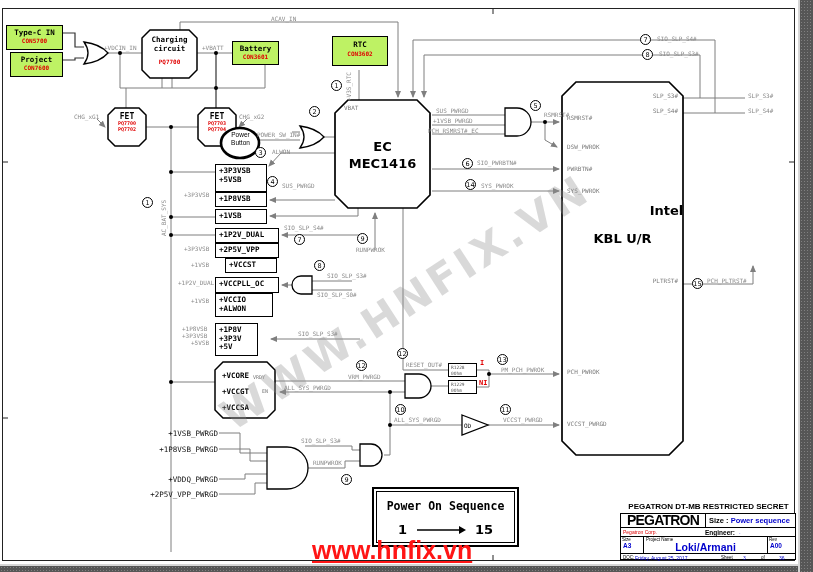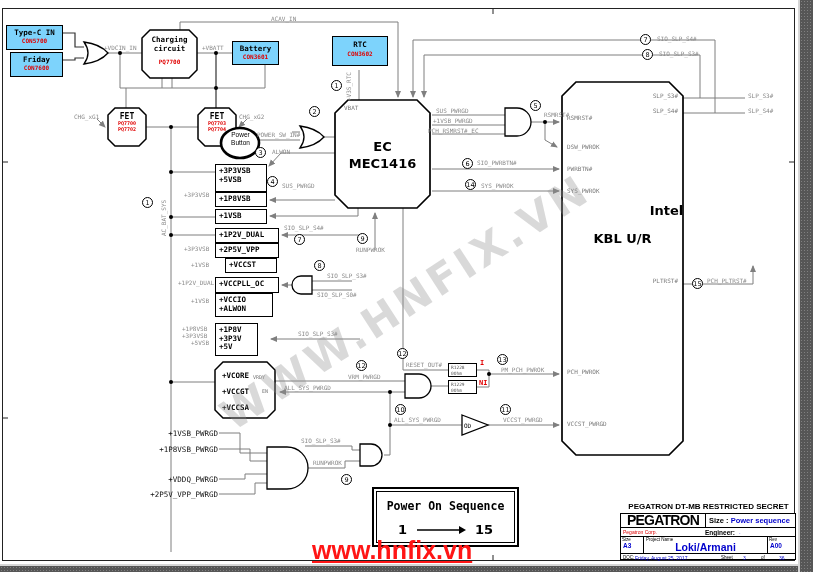--- a/index.html
+++ b/index.html
@@ -1,20 +1,20 @@
 <!DOCTYPE html>
 <html><head>
 <meta charset="utf-8">
 <style>
   html,body{margin:0;padding:0;background:#fff;}
   #stage{position:relative;width:813px;height:572px;background:#ffffff;overflow:hidden;
          font-family:"DejaVu Sans Mono",monospace;}
   .abs{position:absolute;}
   
-  .sbox{position:absolute;border:1.5px solid #000;background:#7dd3fc;text-align:center;
+  .sbox{position:absolute;border:1.5px solid #000;background:#bef264;text-align:center;
         font-weight:bold;color:#000;box-sizing:border-box;z-index:5;}
   .railbox{position:absolute;border:1.5px solid #000;background:#fff;text-align:left;
         font-weight:bold;font-size:7.5px;line-height:8.5px;color:#000;box-sizing:border-box;
         padding:2px 0 0 3px;z-index:5;white-space:pre;}
   .part{color:#e00000;font-size:6px;font-weight:bold;line-height:7px;}
   .net{position:absolute;font-size:6px;color:#8a8a8a;white-space:nowrap;z-index:6;line-height:7px;}
   .netb{position:absolute;font-size:7.5px;color:#111;white-space:nowrap;z-index:6;text-align:right;}
   .pin{position:absolute;font-size:6px;color:#7a7a7a;white-space:nowrap;z-index:6;line-height:7px;}
   .seq{position:absolute;width:11px;height:11px;border:1px solid #000;border-radius:50%;
        background:#fff;font-size:6.5px;line-height:10px;text-align:center;color:#000;
@@ -144,21 +144,21 @@
       <path stroke-width="1.5" d="M223,362 h44 l8,8 v40 l-8,8 h-44 l-8,-8 v-40 z"></path>
       <ellipse cx="240" cy="143" rx="19" ry="15" stroke-width="2.6"></ellipse>
     </g>
   </svg>
 
   <div class="sbox" style="left:6px;top:25px;width:57px;height:25px;font-size:7.5px;line-height:9px;padding-top:2px;">
     <div>Type-C IN</div>
     <div class="part">CON5700</div>
   </div>
   <div class="sbox" style="left:10px;top:52px;width:53px;height:25px;font-size:7.5px;line-height:9px;padding-top:2px;">
-    <div>Friday</div>
+    <div>Project</div>
     <div class="part">CON7600</div>
   </div>
   <div class="abs" style="left:142px;top:35px;width:55px;height:40px;text-align:center;font-size:7.5px;font-weight:bold;line-height:9px;z-index:6;">
     <div>Charging</div>
     <div>circuit</div>
     <div class="part" style="margin-top:5px;">PQ7700</div>
   </div>
   <div class="sbox" style="left:232px;top:41px;width:47px;height:24px;font-size:7.5px;line-height:9px;padding-top:2px;">
     <div>Battery</div>
     <div class="part">CON3601</div>

